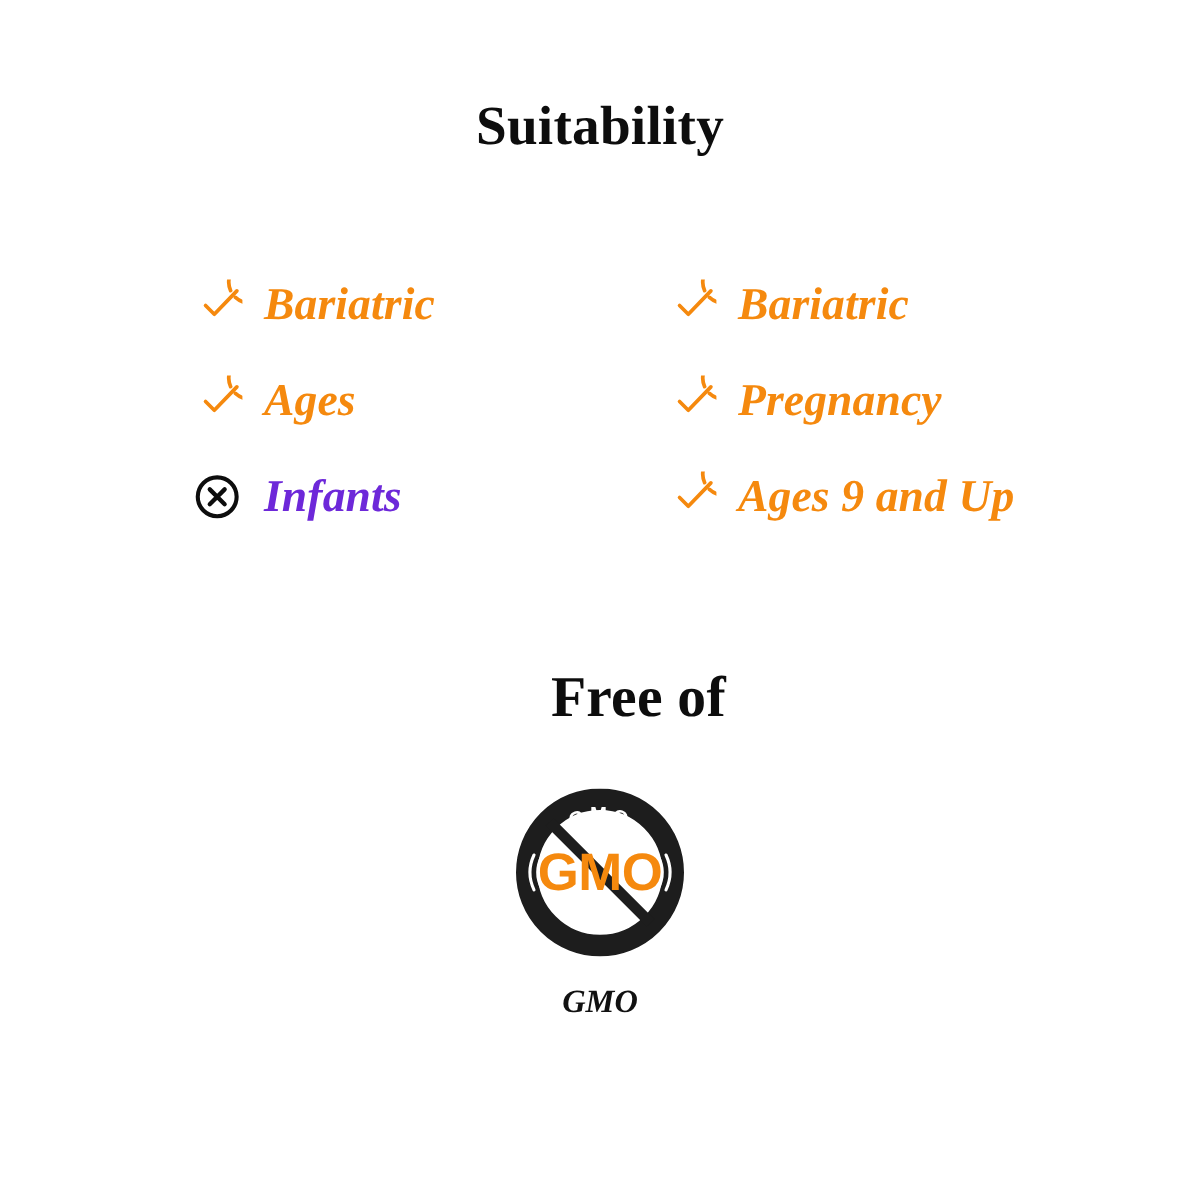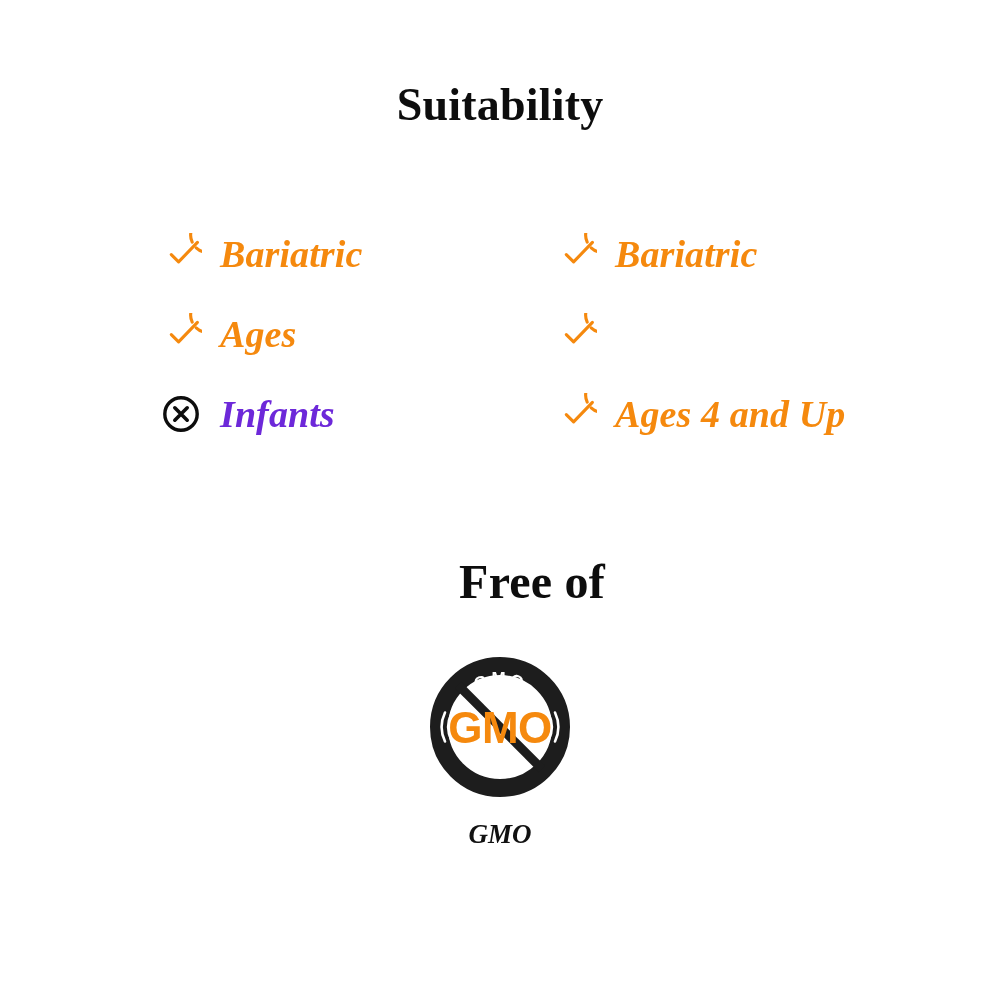--- a/index.html
+++ b/index.html
@@ -139,37 +139,38 @@
         <path d="M11.3 21.6 L18.6 28.9 L37.4 9.4" fill="none" stroke="#f5890e" stroke-width="3.1" stroke-linecap="round" stroke-linejoin="round"></path>
       </svg>
       <span class="suit-label">Ages</span>
     </div>
 
     <div class="suit-item yes">
       <svg class="suit-icon" viewBox="0 0 42 42">
         <path d="M36.2 14.8 A17 17 0 1 0 32.2 9.2" fill="none" stroke="#f5890e" stroke-width="3.1" stroke-linecap="round"></path>
         <path d="M11.3 21.6 L18.6 28.9 L37.4 9.4" fill="none" stroke="#f5890e" stroke-width="3.1" stroke-linecap="round" stroke-linejoin="round"></path>
       </svg>
+      <span class="suit-label">Pregnancy</span>
     </div>
 
     <div class="suit-item no">
       <svg class="suit-icon" viewBox="0 0 42 42">
         <circle cx="21" cy="21" r="16.2" fill="none" stroke="#0d0d0d" stroke-width="3.4"></circle>
         <path d="M14.8 14.8 L27.2 27.2 M27.2 14.8 L14.8 27.2" fill="none" stroke="#0d0d0d" stroke-width="3.6" stroke-linecap="round"></path>
       </svg>
       <span class="suit-label">Infants</span>
     </div>
 
 
     <div class="suit-item yes">
       <svg class="suit-icon" viewBox="0 0 42 42">
         <path d="M36.2 14.8 A17 17 0 1 0 32.2 9.2" fill="none" stroke="#f5890e" stroke-width="3.1" stroke-linecap="round"></path>
         <path d="M11.3 21.6 L18.6 28.9 L37.4 9.4" fill="none" stroke="#f5890e" stroke-width="3.1" stroke-linecap="round" stroke-linejoin="round"></path>
       </svg>
-      <span class="suit-label">Ages 4 and Up</span>
+      <span class="suit-label">Ages 9 and Up</span>
     </div>
 
   </div>
 
   <div class="section-title" id="freeof-title">Free of</div>
 
   <div class="freeof-block">
 
     <svg class="gmo-badge" viewBox="0 0 140 140">
       <defs>

